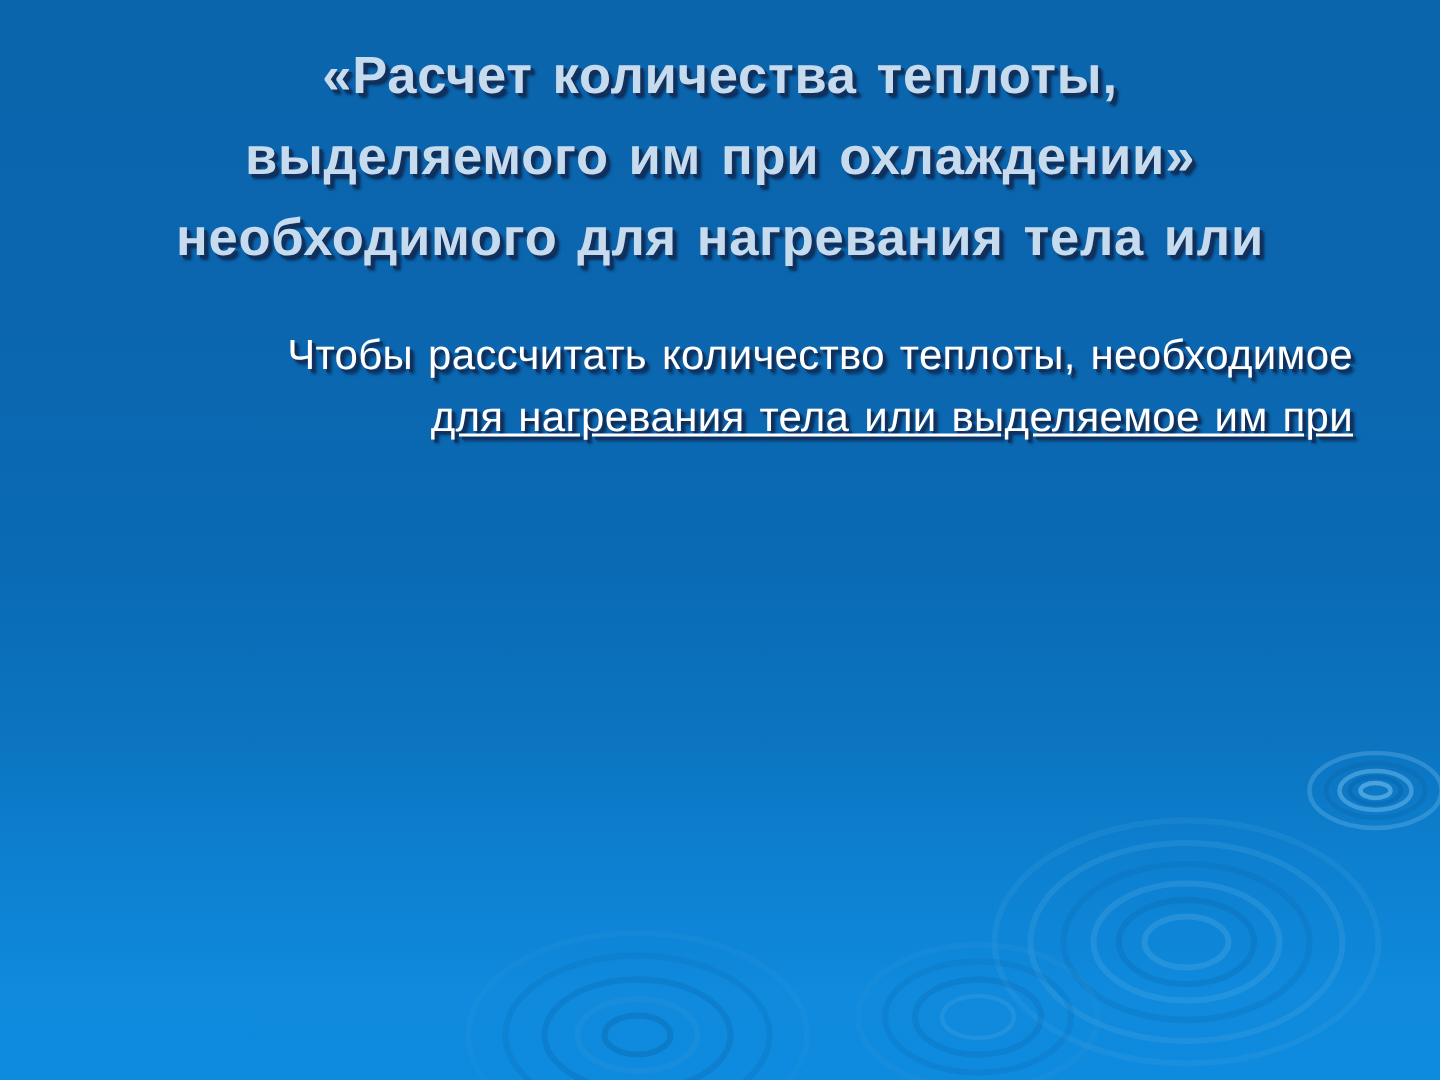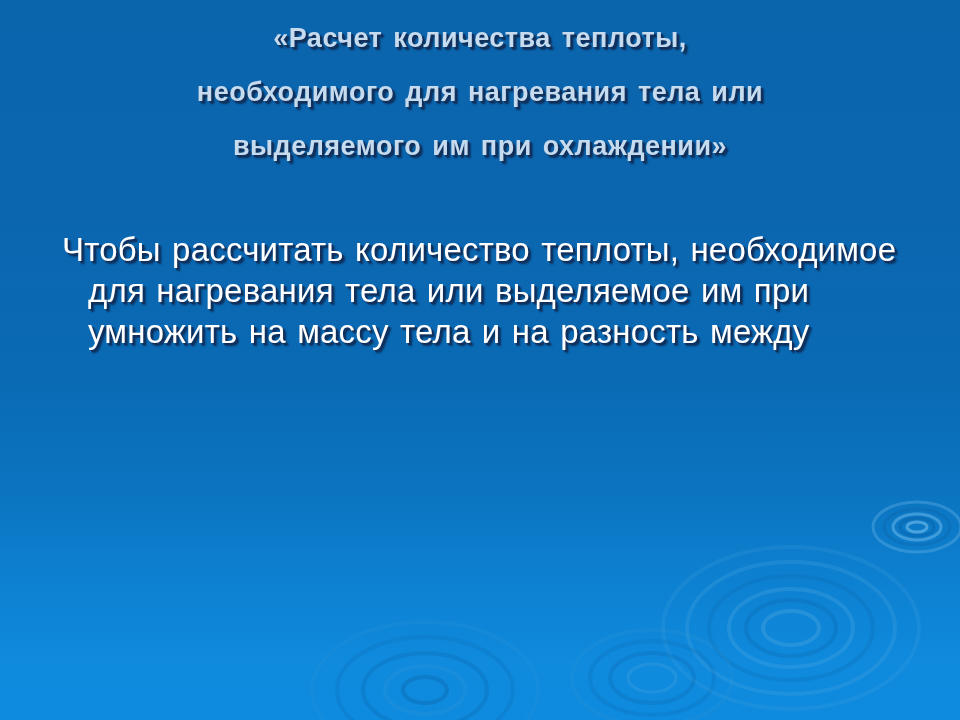--- a/index.html
+++ b/index.html
@@ -27,53 +27,55 @@
     left: 0;
     top: 0;
     width: 960px;
     height: 720px;
     pointer-events: none;
   }
   .title {
     position: absolute;
     left: 30px;
     right: 30px;
-    top: 11px;
+    top: 24px;
     margin: 0;
     text-align: center;
-    font-size: 27px;
+    font-size: 35px;
     font-weight: bold;
     line-height: 54px;
     letter-spacing: 0.5px;
     word-spacing: 3px;
     color: #c6dbee;
     text-shadow: 2px 2px 0 #12305c, 3px 3px 2px rgba(10, 34, 72, 0.85);
   }
   .title-line {
     display: block;
   }
   .body-text {
     position: absolute;
     left: 62px;
-    top: 229px;
+    top: 216px;
     width: 840px;
     margin: 0;
-    font-size: 33px;
+    font-size: 28px;
     font-weight: normal;
     line-height: 41px;
     letter-spacing: 0.2px;
     word-spacing: 2px;
     color: #ffffff;
     text-shadow: 2px 2px 0 #12305c, 3px 3px 2px rgba(10, 34, 72, 0.8);
+    text-align: right;
   }
   .body-line {
     display: block;
   }
   .body-line.indented {
     padding-left: 26px;
+    text-decoration: underline;
   }
 </style>
 </head>
 <body>
 
 <div class="slide">
 
   <svg class="ripples" viewBox="0 0 960 720" xmlns="http://www.w3.org/2000/svg">
 
     <g fill="none">
@@ -104,23 +106,22 @@
     <g fill="none">
       <ellipse cx="652" cy="678" rx="24" ry="14" stroke="#4fa8e0" stroke-width="3" opacity="0.28"></ellipse>
       <ellipse cx="652" cy="678" rx="42" ry="25" stroke="#0a5c9c" stroke-width="4" opacity="0.20"></ellipse>
       <ellipse cx="652" cy="678" rx="62" ry="37" stroke="#0a5c9c" stroke-width="4" opacity="0.16"></ellipse>
       <ellipse cx="652" cy="678" rx="80" ry="48" stroke="#3d9bd8" stroke-width="4" opacity="0.14"></ellipse>
     </g>
   </svg>
 
   <h1 class="title">
     <span class="title-line">«Расчет количества теплоты,</span>
+    <span class="title-line">выделяемого им при охлаждении»</span>
     <span class="title-line">необходимого для нагревания тела или</span>
-    <span class="title-line">выделяемого им при охлаждении»</span>
   </h1>
 
   <div class="body-text">
     <span class="body-line">Чтобы рассчитать количество теплоты, необходимое</span>
     <span class="body-line indented">для нагревания тела или выделяемое им при</span>
-    <span class="body-line indented">умножить на массу тела и на разность между</span>
   </div>
 
 </div>
 
 </body></html>

